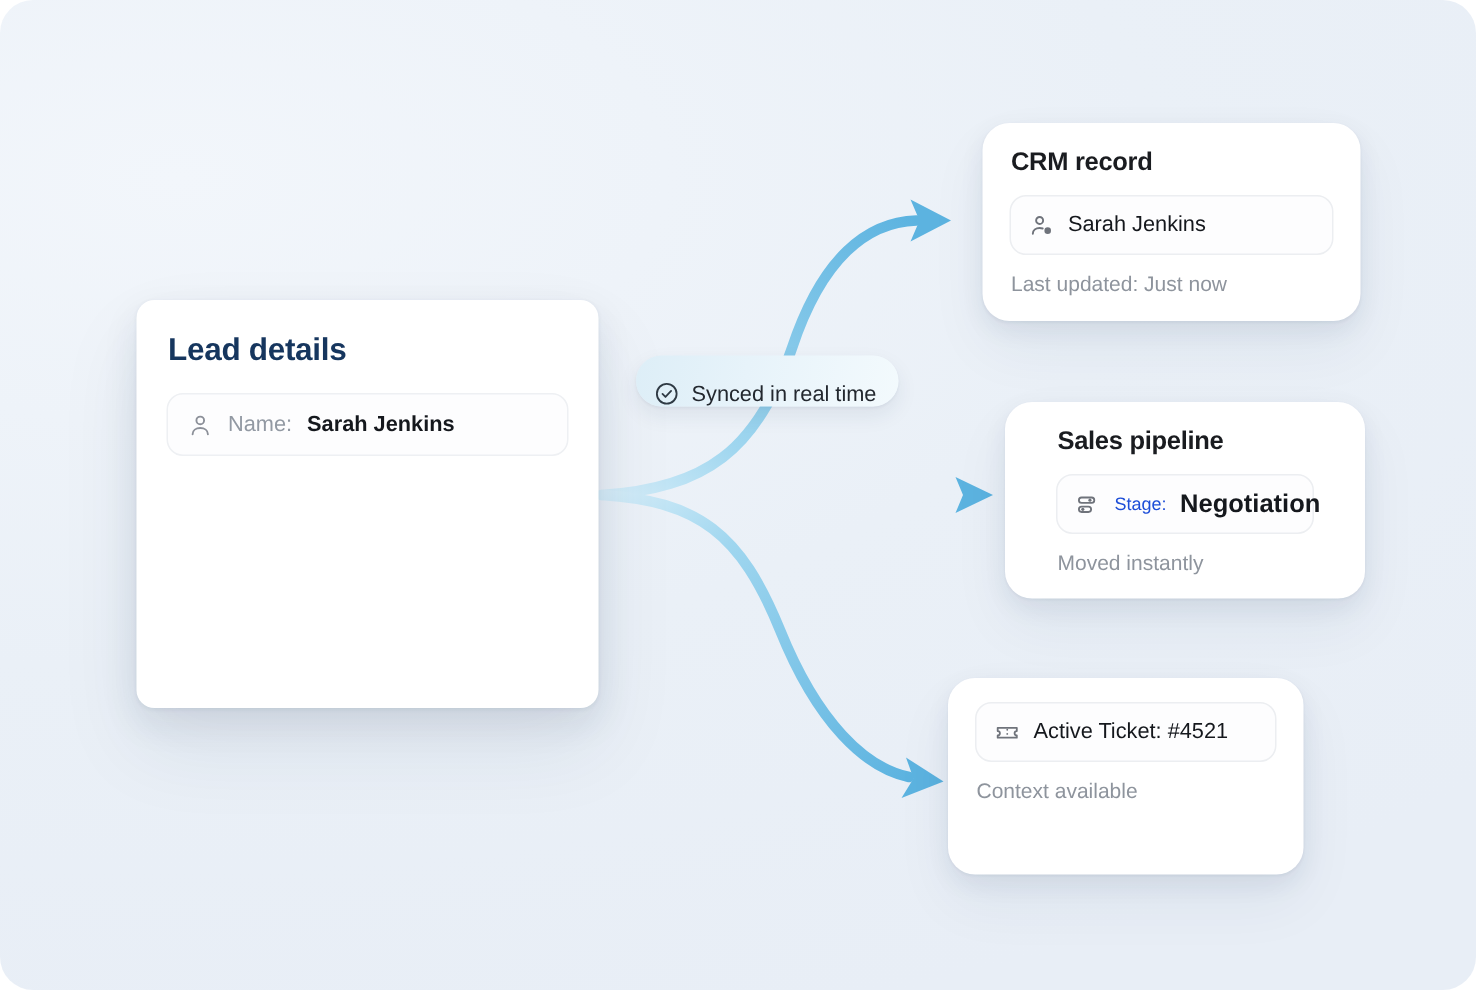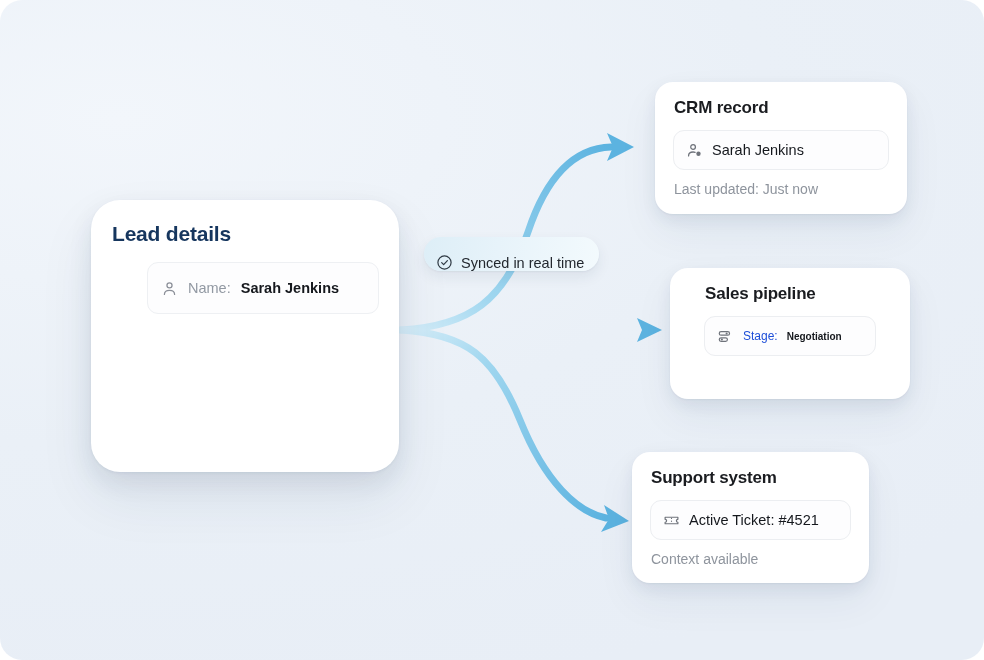--- a/index.html
+++ b/index.html
@@ -48,46 +48,45 @@
       0 6px 16px rgba(22, 45, 80, .07),
       0 18px 40px rgba(22, 45, 80, .06);
   }
 
   
   #lead-card {
     left: 91px;
     top: 200px;
     width: 308px;
     height: 272px;
-    border-radius: 29px;
+    border-radius: 12px;
     padding: 22px 20px 20px 20px;
     box-shadow:
       0 1px 3px rgba(22, 45, 80, .06),
       0 10px 24px rgba(22, 45, 80, .09),
       0 26px 56px rgba(22, 45, 80, .08);
   }
   #lead-title {
     margin: 0 0 16px 1px;
     font-size: 21px;
     font-weight: 700;
     letter-spacing: -.2px;
     color: #16365e;
   }
   .lead-row {
     display: flex;
     align-items: center;
     gap: 10px;
-    height: 52px;
+    height: 42px;
     box-sizing: border-box;
     padding: 0 13px;
     margin-bottom: 8px;
     border: 1px solid #eef0f3;
     border-radius: 11px;
     background: #fdfdfe;
-    margin-left: 36px;
   }
   .lead-row:last-child { margin-bottom: 0; }
   .lead-row .ico {
     flex: 0 0 auto;
     width: 17px;
     height: 17px;
     display: block;
     color: #8c9099;
   }
   .lead-row .lbl {
@@ -127,21 +126,21 @@
     height: 17px;
     display: block;
     color: #6f737b;
   }
   .dest-chip .lbl {
     font-size: 12px;
     color: #1d4ed8;
     white-space: nowrap;
   }
   .dest-chip .val {
-    font-size: 10px;
+    font-size: 17px;
     color: #15181d;
     font-weight: 600;
     white-space: nowrap;
     text-align: right;
   }
   .dest-chip .single {
     font-size: 14.5px;
     color: #15181d;
     font-weight: 500;
     white-space: nowrap;
@@ -270,24 +269,24 @@
     <div class="dest-chip">
       <svg class="ico" viewBox="0 0 24 24" fill="none" stroke="currentColor" stroke-width="1.7">
         <rect x="3.2" y="5.2" width="14.5" height="5" rx="2.5"></rect>
         <circle cx="13.6" cy="7.7" r="1.5" fill="currentColor" stroke="none"></circle>
         <rect x="3.2" y="13.8" width="11.5" height="5" rx="2.5"></rect>
         <circle cx="6.9" cy="16.3" r="1.5" fill="currentColor" stroke="none"></circle>
       </svg>
       <span class="lbl">Stage:</span>
       <span class="val">Negotiation</span>
     </div>
+    <p class="dest-foot">Moved instantly</p>
   </div>
 
   <div class="card" id="support-card">
-    <h2 class="dest-title">Support system</h2>
     <div class="dest-chip">
       <svg class="ico" viewBox="0 0 24 24" fill="none" stroke="currentColor" stroke-width="1.7" stroke-linecap="round" stroke-linejoin="round">
         <path d="M3 7.4h18v3a2.1 2.1 0 0 0 0 4.2v2H3v-2a2.1 2.1 0 0 0 0-4.2z"></path>
         <path d="M12 9.1v1.4M12 13v1.4" stroke-dasharray="0.1 3.2"></path>
       </svg>
       <span class="single">Active Ticket: #4521</span>
     </div>
     <p class="dest-foot">Context available</p>
   </div>
 

